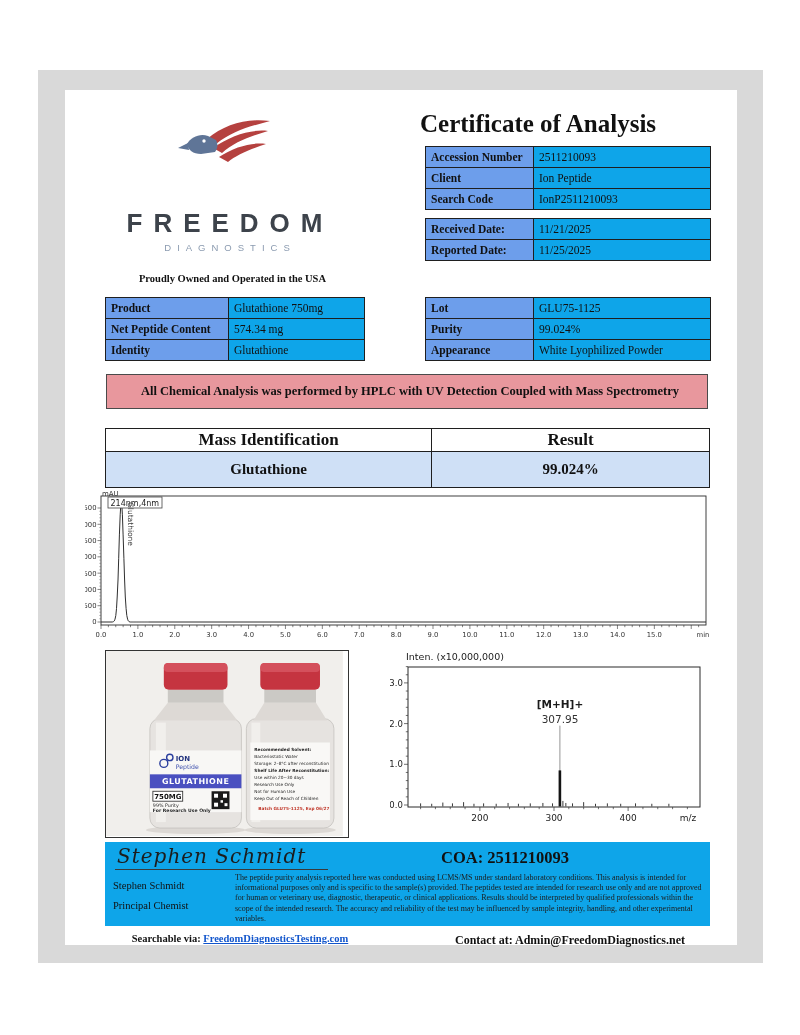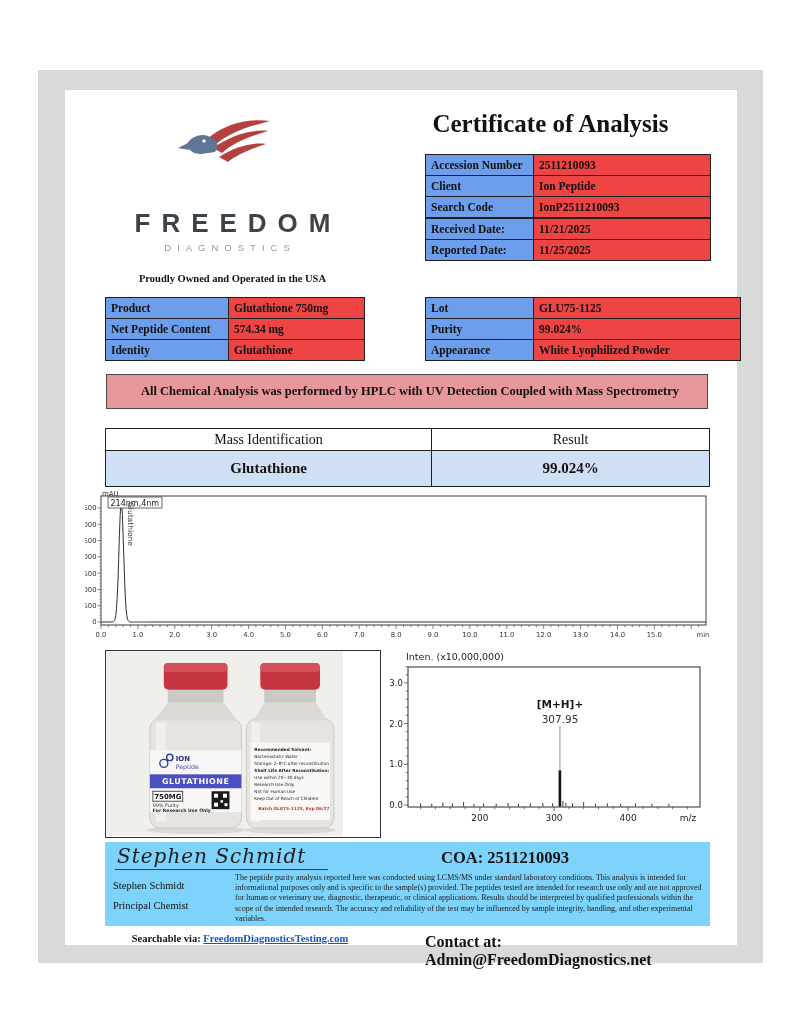--- a/index.html
+++ b/index.html
@@ -4,73 +4,73 @@
 <style>
   html,body{margin:0;padding:0;background:#ffffff;}
   .canvas{position:relative;width:800px;height:1035px;background:#ffffff;overflow:hidden;
           font-family:"Liberation Serif", serif;color:#111;}
   .frame{position:absolute;left:38px;top:70px;width:725px;height:893px;background:#d9d9d9;}
   .page{position:absolute;left:27px;top:20px;width:672px;height:855px;background:#ffffff;}
 
   
   .logo-block{position:absolute;left:40px;top:18px;width:250px;height:200px;}
   .eagle{position:absolute;left:72px;top:8px;width:100px;height:62px;}
-  .brand{position:absolute;left:8px;top:100px;width:250px;text-align:center;
+  .brand{position:absolute;left:0;top:100px;width:250px;text-align:center;
          font-family:"Liberation Sans", sans-serif;font-weight:bold;font-size:26px;
          letter-spacing:11px;color:#3d434b;white-space:nowrap;}
   .brand-sub{position:absolute;left:0;top:134px;width:250px;text-align:center;
          font-family:"Liberation Sans", sans-serif;font-size:9.5px;letter-spacing:6px;
          color:#8b9bb0;white-space:nowrap;}
   .tagline{position:absolute;left:-5px;top:165px;width:265px;text-align:center;
          font-weight:bold;font-size:10.5px;}
   .searchable{position:absolute;left:2px;top:190px;width:300px;font-weight:bold;font-size:10.5px;}
   .link{color:#1155cc;text-decoration:underline;font-weight:bold;cursor:pointer;}
 
-  .cert-title{position:absolute;left:338px;top:20px;width:295px;text-align:center;
+  .cert-title{position:absolute;left:355px;top:20px;width:295px;text-align:left;
               font-weight:bold;font-size:25px;}
 
   
   table.info{border-collapse:collapse;position:absolute;table-layout:fixed;}
   table.info td{border:1.3px solid #1f1f1f;font-size:11.5px;padding:1px 5px;height:18px;
                 overflow:hidden;white-space:nowrap;}
   td.hdr{background:#6d9eeb;font-weight:bold;}
-  td.val{background:#ef4444;font-weight:bold;}
-  #tbl-accession{left:360px;top:56px;width:286px;margin-top:8px;}
+  td.val{background:#0ea5e9;}
+  #tbl-accession{left:360px;top:56px;width:286px;}
   #tbl-dates{left:360px;top:128px;width:286px;}
   #tbl-product{left:40px;top:207px;width:260px;border-radius:9px;}
-  #tbl-lot{left:360px;top:207px;width:316px;}
+  #tbl-lot{left:360px;top:207px;width:286px;}
 
   .banner{position:absolute;left:41px;top:284px;width:594px;height:33px;background:#e8979d;
           border:1.5px solid #4a4a4a;display:flex;align-items:center;justify-content:center;
           font-weight:bold;font-size:12.5px;text-align:center;padding-left:6px;}
 
   #tbl-mass{border-collapse:collapse;position:absolute;left:40px;top:338px;width:605px;table-layout:fixed;}
   #tbl-mass td{border:1.3px solid #1f1f1f;text-align:center;}
-  #tbl-mass .mh{background:#ffffff;font-weight:normal;font-size:14px;height:19px;}
+  #tbl-mass .mh{background:#ffffff;font-weight:bold;font-size:17px;height:19px;}
   #tbl-mass .md{background:#cfe0f6;font-weight:bold;font-size:15px;height:33px;}
 
   .chromo{position:absolute;left:20px;top:400px;width:650px;height:158px;}
-  .photo-box{position:absolute;left:40px;top:560px;width:276px;height:188px;border:1.4px solid #333;
+  .photo-box{position:absolute;left:40px;top:560px;width:244px;height:188px;border:1.4px solid #333;
              background:#fff;box-sizing:border-box;}
   .msplot{position:absolute;left:325px;top:555px;width:320px;height:260px;}
 
-  .sig-block{position:absolute;left:40px;top:752px;width:605px;height:84px;background:#7dd3fc;}
+  .sig-block{position:absolute;left:40px;top:752px;width:605px;height:84px;background:#0ea5e9;}
   .sig-script{position:absolute;left:10px;top:2px;font-family:"DejaVu Serif", serif;
               font-style:italic;font-size:20px;letter-spacing:1px;color:#1c1c1c;
               border-bottom:1.3px solid #3a3a3a;padding:0 22px 1px 2px;}
   .coa{position:absolute;left:300px;top:6px;width:200px;text-align:center;font-weight:bold;font-size:16.5px;}
   .sig-name{position:absolute;left:8px;top:38px;font-size:10.5px;}
   .sig-title{position:absolute;left:8px;top:58px;font-size:10.5px;}
   .disclaimer{position:absolute;left:130px;top:31px;width:470px;font-size:8px;line-height:1.28;
               color:#1c1c1c;text-align:left;}
 
   .footer-left{position:absolute;left:30px;top:843px;width:290px;text-align:center;
                font-weight:bold;font-size:10.5px;}
-  .footer-right{position:absolute;left:360px;top:843px;width:290px;text-align:left;
-               font-weight:bold;font-size:16px;}
+  .footer-right{position:absolute;left:360px;top:843px;width:290px;text-align:center;
+               font-weight:bold;font-size:12px;}
   svg text{font-family:"DejaVu Sans", sans-serif;}
 </style>
 </head>
 <body>
 
 <div class="canvas">
  <div class="frame">
   <div class="page">
 
     <div class="logo-block">

